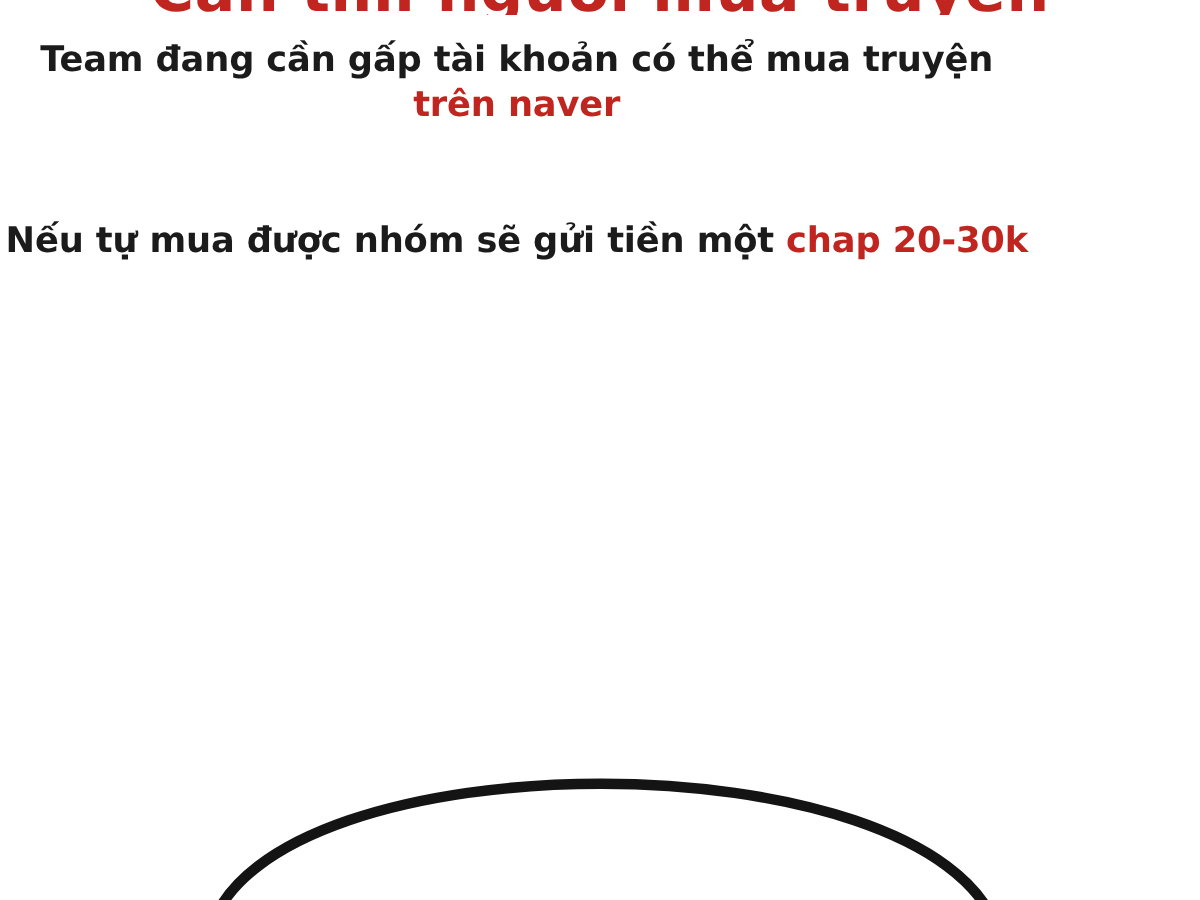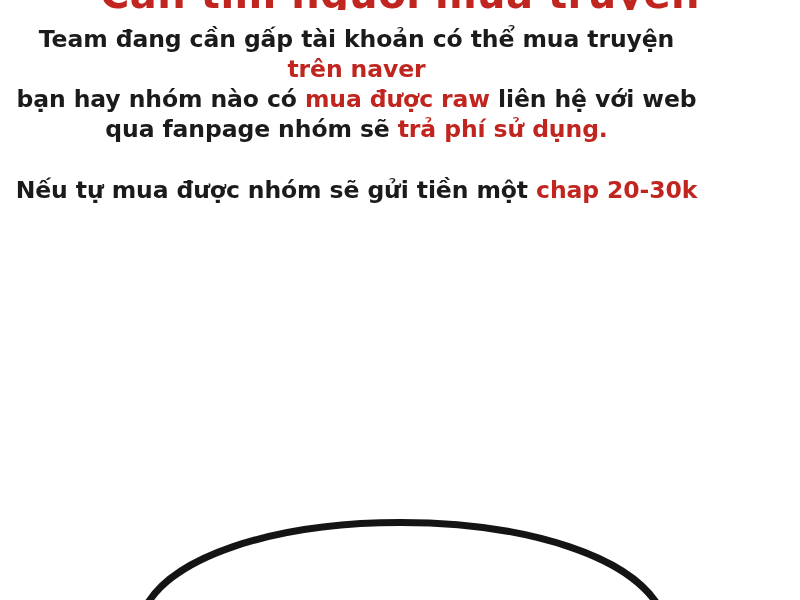--- a/index.html
+++ b/index.html
@@ -38,21 +38,21 @@
     line-height: 44px;
     white-space: nowrap;
     overflow: hidden;
     height: 38px;
   }
 
   
   .announce {
     position: absolute;
     top: 24px;
-    left: 12px;
+    left: 0;
     width: 689px;
     text-align: center;
   }
   .announce p {
     margin: 0;
     font-family: "DejaVu Sans", sans-serif;
     font-weight: bold;
     font-size: 23.5px;
     line-height: 30px;
     color: #1b1b1b;
@@ -83,26 +83,21 @@
 
 <div class="page">
 
   <div class="headline">Cần tìm người mua truyện</div>
 
   <div class="announce">
     <p class="para1">
       <span>
         <span>Team đang cần gấp tài khoản có thể mua truyện </span><span class="hl">trên naver</span>
       </span><br>
-      <span>
-        <span>bạn hay nhóm nào có </span><span class="hl">mua được raw</span><span> liên hệ với web</span>
-      </span><br>
-      <span>
-        <span>qua fanpage nhóm sẽ </span><span class="hl">trả phí sử dụng.</span>
-      </span>
+      <br>
     </p>
 
     <p class="para2">
       <span>
         <span>Nếu tự mua được nhóm sẽ gửi tiền một </span><span class="hl">chap 20-30k</span>
       </span><br>
     </p>
   </div>
 
   <div class="illustration">

